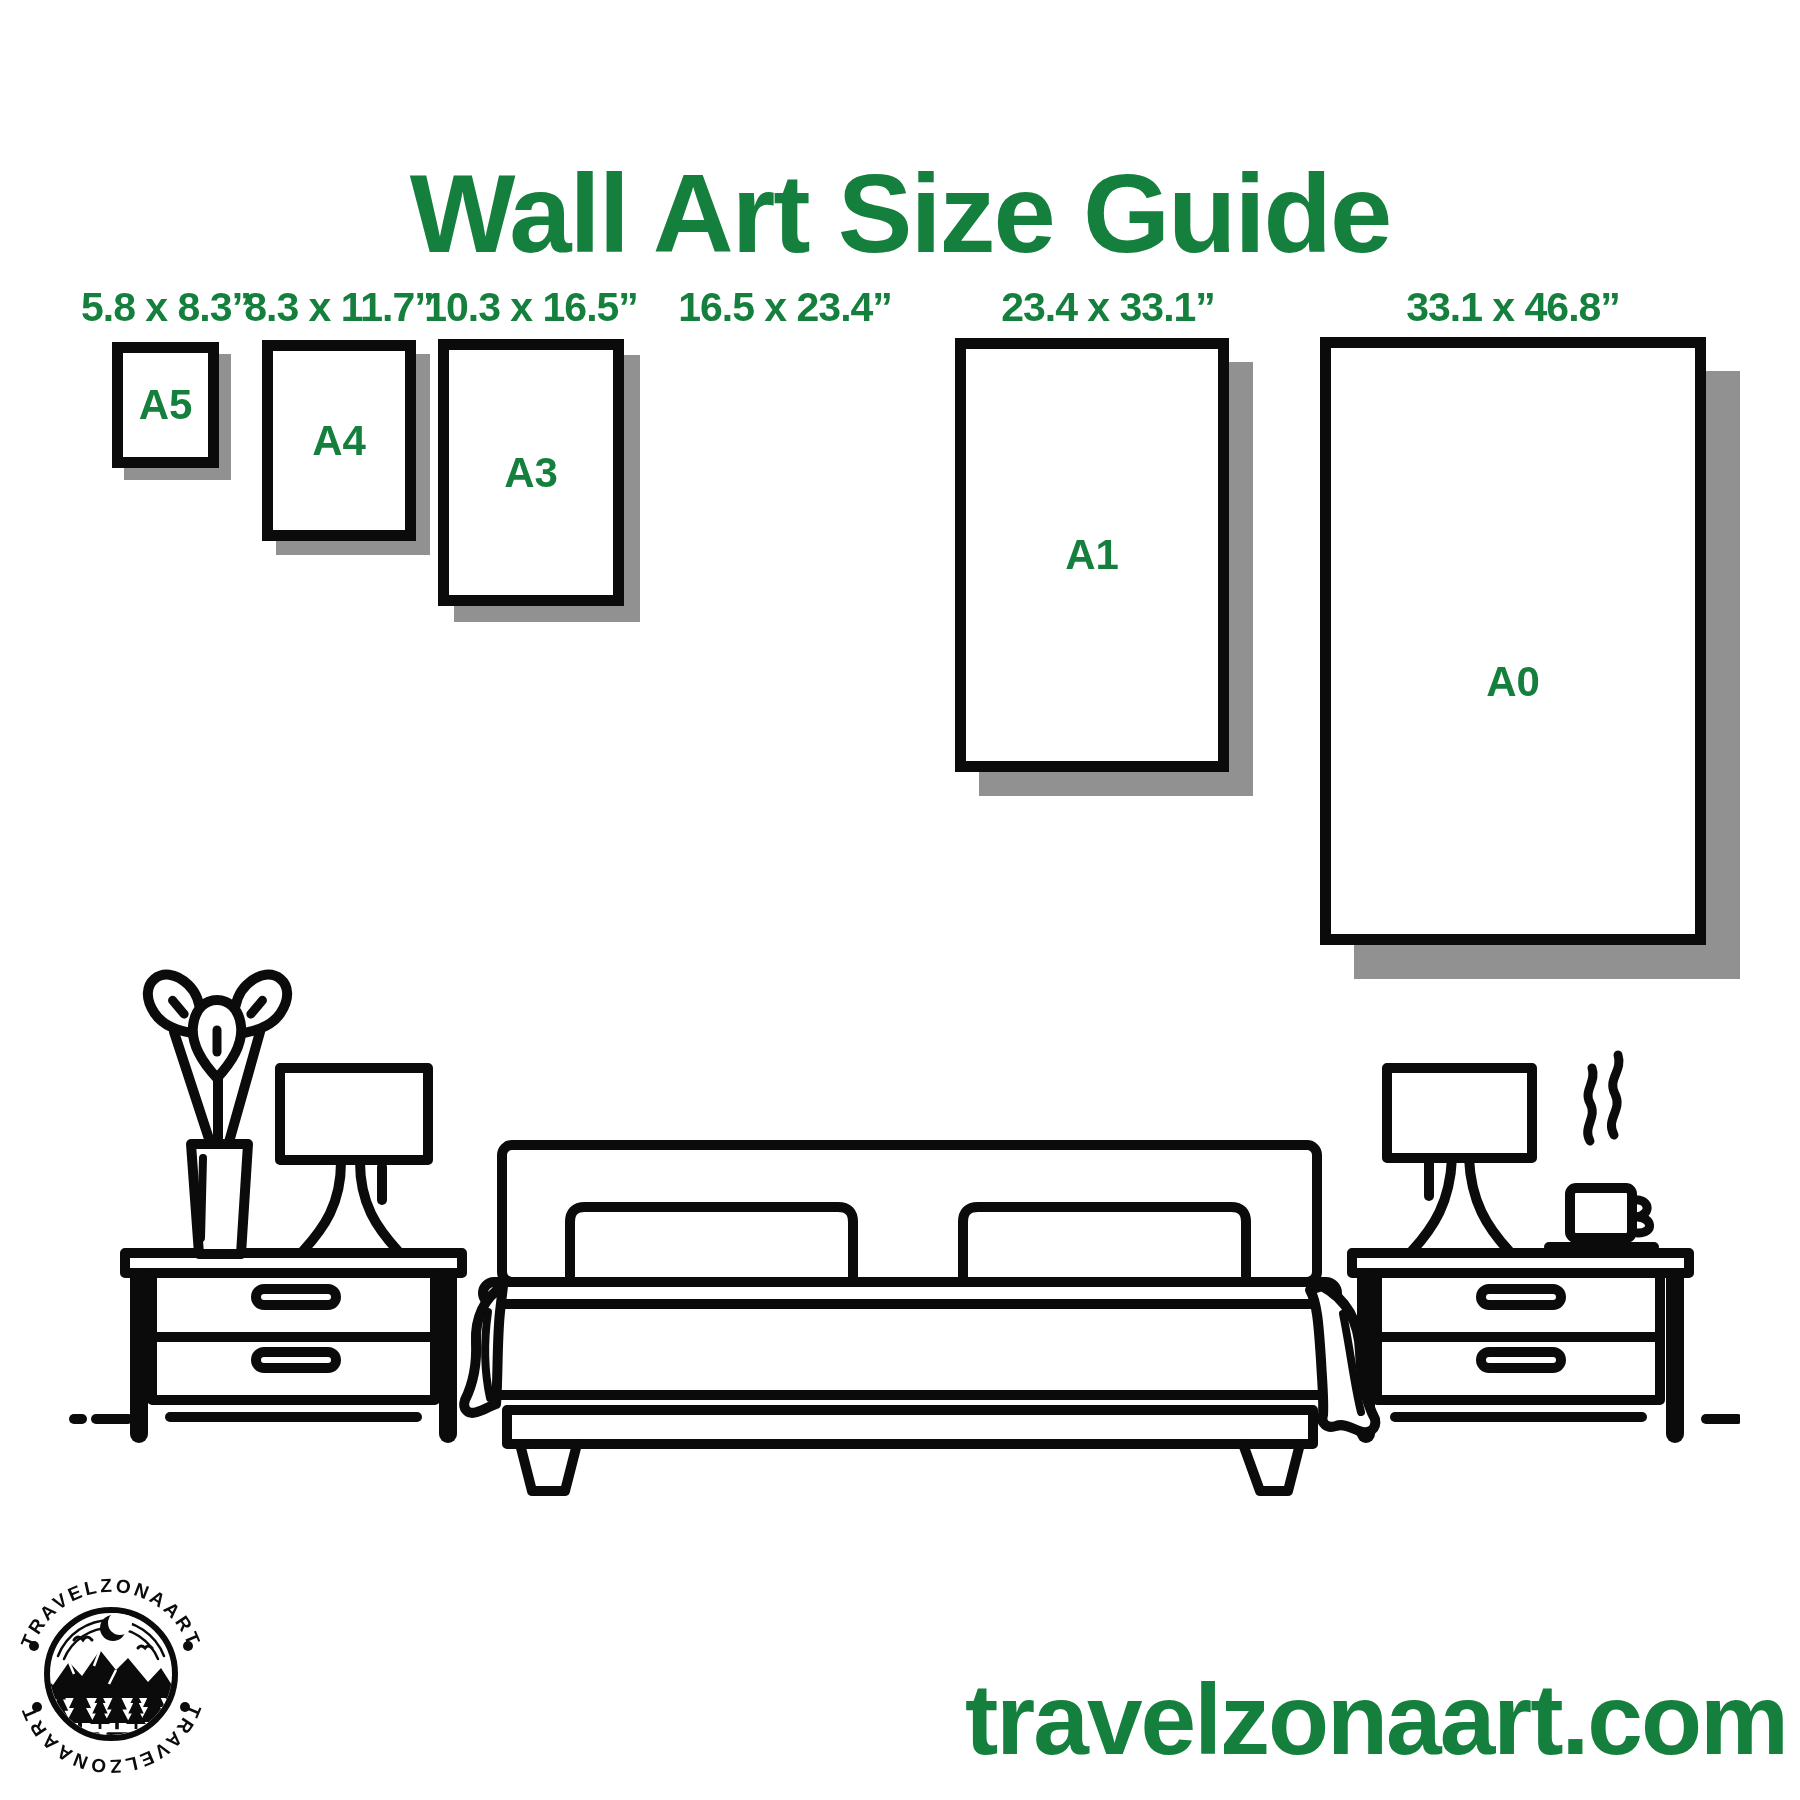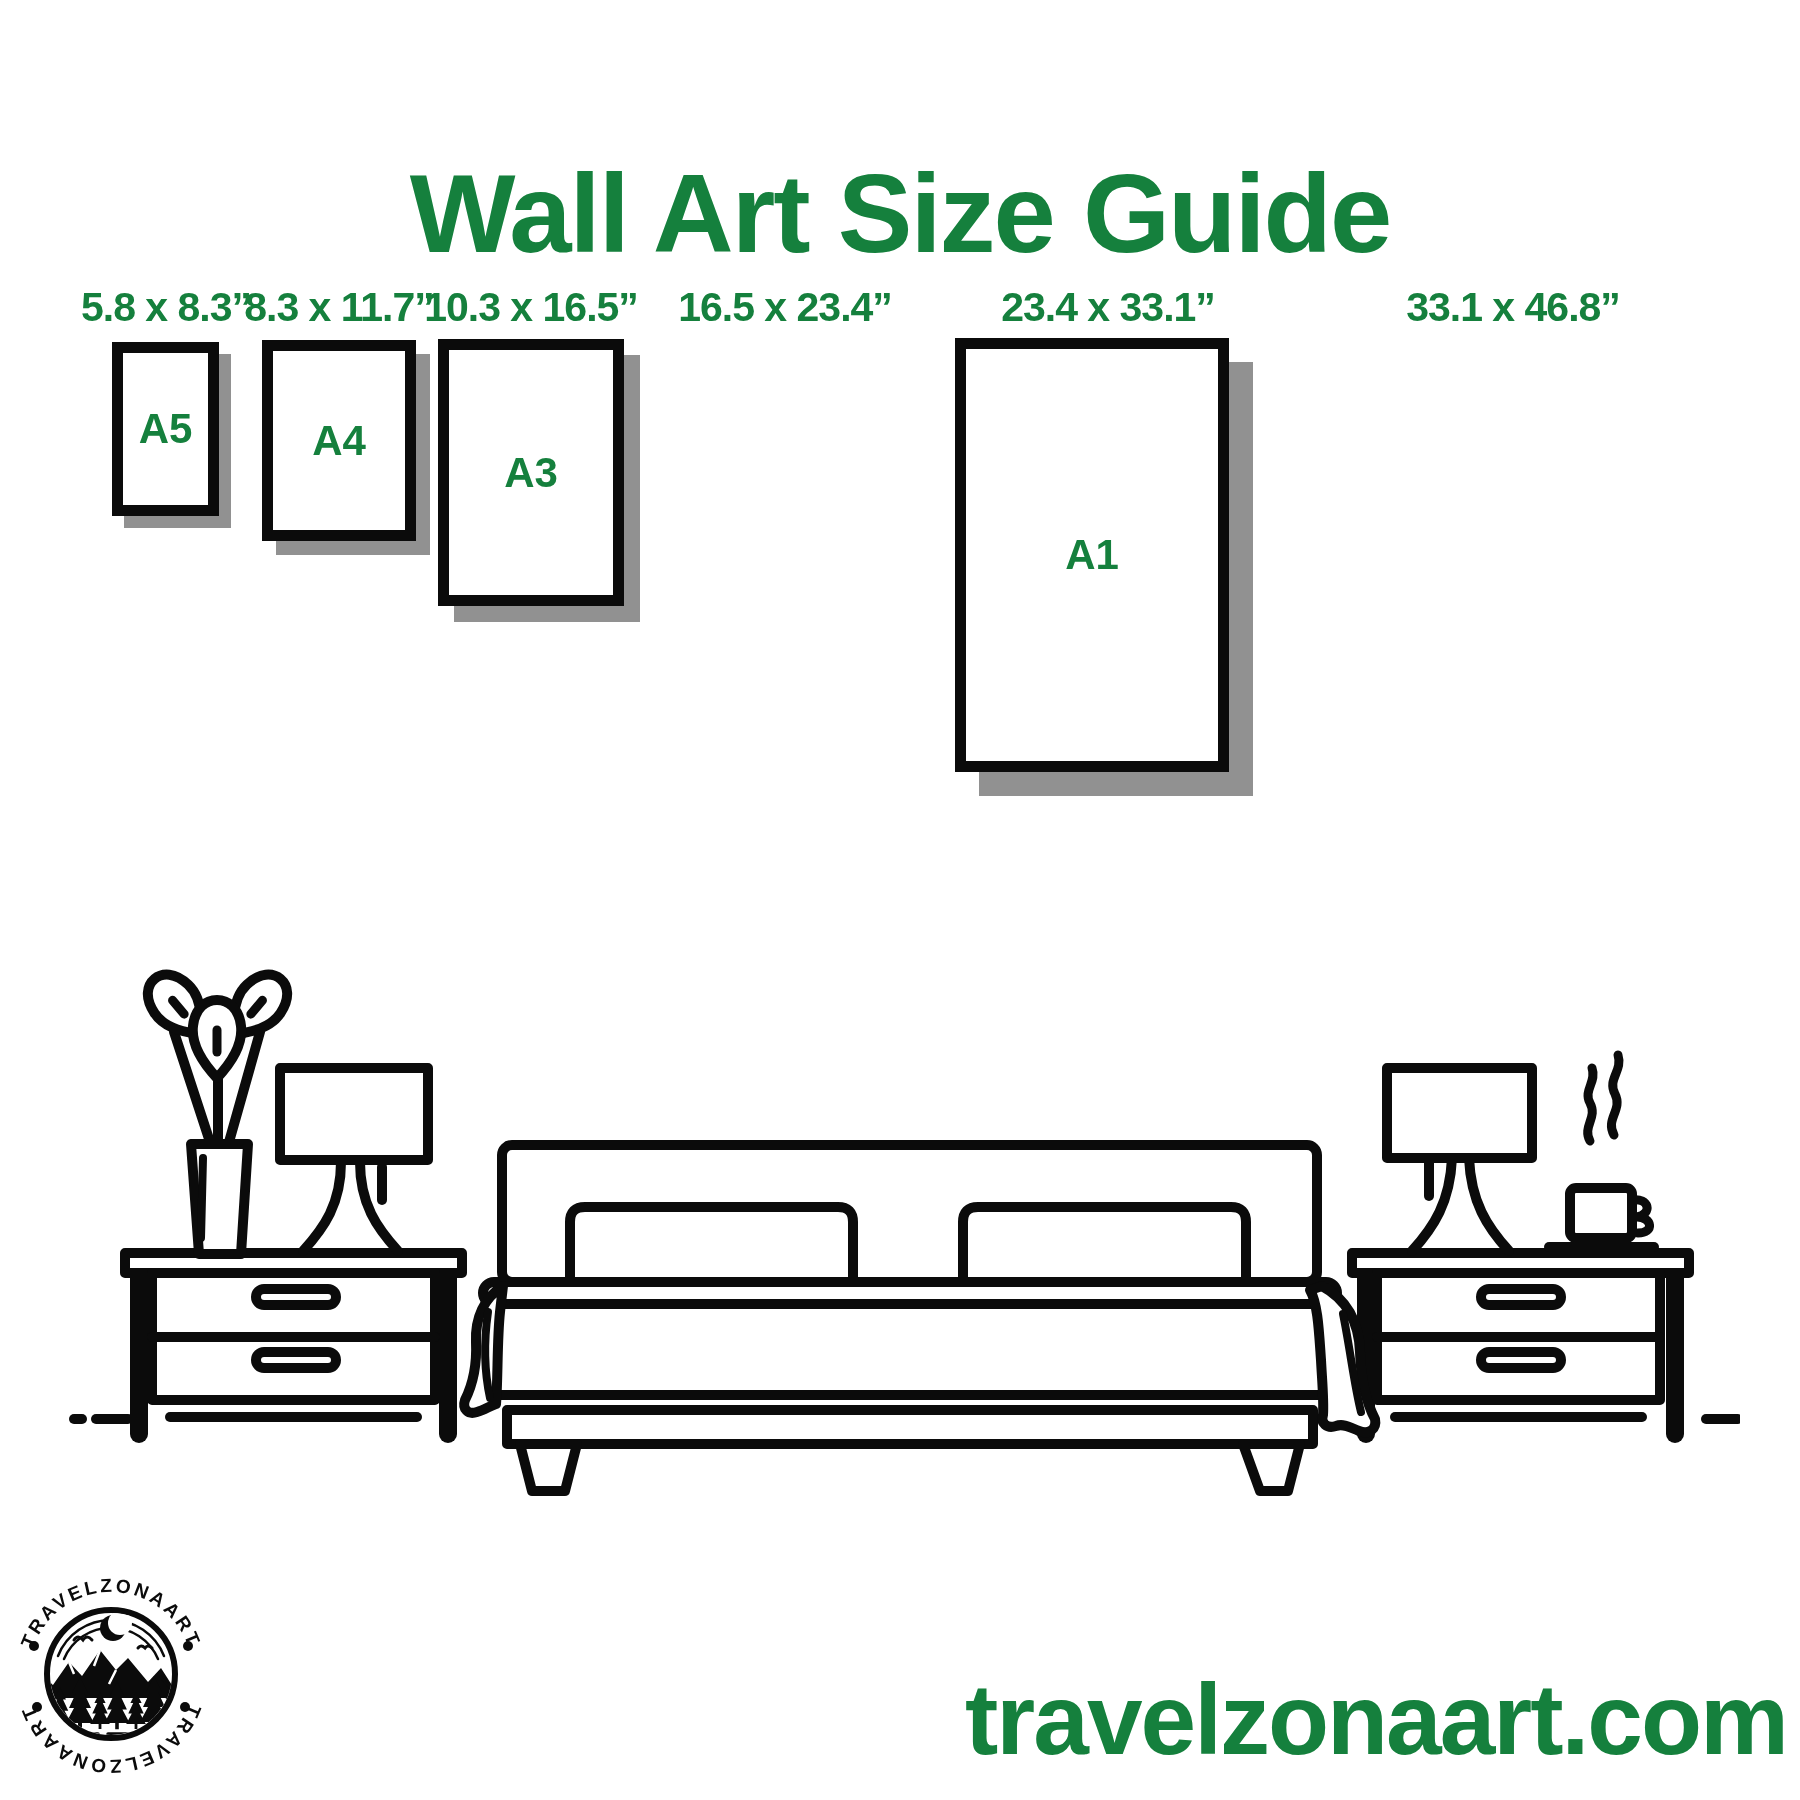--- a/index.html
+++ b/index.html
@@ -7,21 +7,21 @@
           font-family:"Liberation Sans",sans-serif;color:#15803d;}
   
   #title{position:absolute;left:0;top:74px;width:1800px;text-align:center;
          font-size:112px;font-weight:bold;letter-spacing:-2px;}
   
   .paper{position:absolute;background:#fff;border:11px solid #0b0b0b;box-sizing:border-box;}
   .paper .lbl{position:absolute;left:50%;top:50%;transform:translate(-50%,-50%);
               font-size:42px;font-weight:bold;white-space:nowrap;}
   .dims{position:absolute;top:284px;transform:translateX(-50%);font-size:41px;
         font-weight:bold;white-space:nowrap;letter-spacing:-1px;}
-  #p-a5{left:112px;top:342px;width:107px;height:174px;box-shadow:12px 12px 0 #919191;}
+  #p-a5{left:112px;top:342px;width:107px;height:126px;box-shadow:12px 12px 0 #919191;}
   #p-a4{left:262px;top:340px;width:154px;height:201px;box-shadow:14px 14px 0 #919191;}
   #p-a3{left:438px;top:339px;width:186px;height:267px;box-shadow:16px 16px 0 #919191;}
   #p-a2{left:660px;top:338px;width:250px;height:332px;box-shadow:20px 20px 0 #919191;}
   #p-a1{left:955px;top:338px;width:274px;height:434px;box-shadow:24px 24px 0 #919191;}
   #p-a0{left:1320px;top:337px;width:386px;height:608px;box-shadow:34px 34px 0 #919191;}
   #p-a0 .lbl{top:57%;}
   #d-a5{left:166px;} #d-a4{left:339px;} #d-a3{left:531px;}
   #d-a2{left:785px;} #d-a1{left:1108px;} #d-a0{left:1513px;}
   
   #scene{position:absolute;left:60px;top:960px;}
@@ -49,20 +49,23 @@
     <span class="lbl">A5</span>
     </div>
   <div class="paper" id="p-a4">
     <span class="lbl">A4</span>
     </div>
   <div class="paper" id="p-a3">
     <span class="lbl">A3</span>
     </div>
   <div class="paper" id="p-a1">
     <span class="lbl">A1</span>
+    </div>
+  <div class="paper" id="p-a0">
+    <span class="lbl">A0</span>
     </div>
 
   <svg id="scene" width="1680" height="560" viewBox="0 0 1680 560" fill="none" stroke="#0b0b0b" stroke-width="10" stroke-linecap="round" stroke-linejoin="round">
 
     <g>
       <line x1="14" y1="459" x2="22" y2="459"></line>
       <line x1="36" y1="459" x2="68" y2="459"></line>
       <line x1="1646" y1="459" x2="1678" y2="459"></line>
     </g>
 

